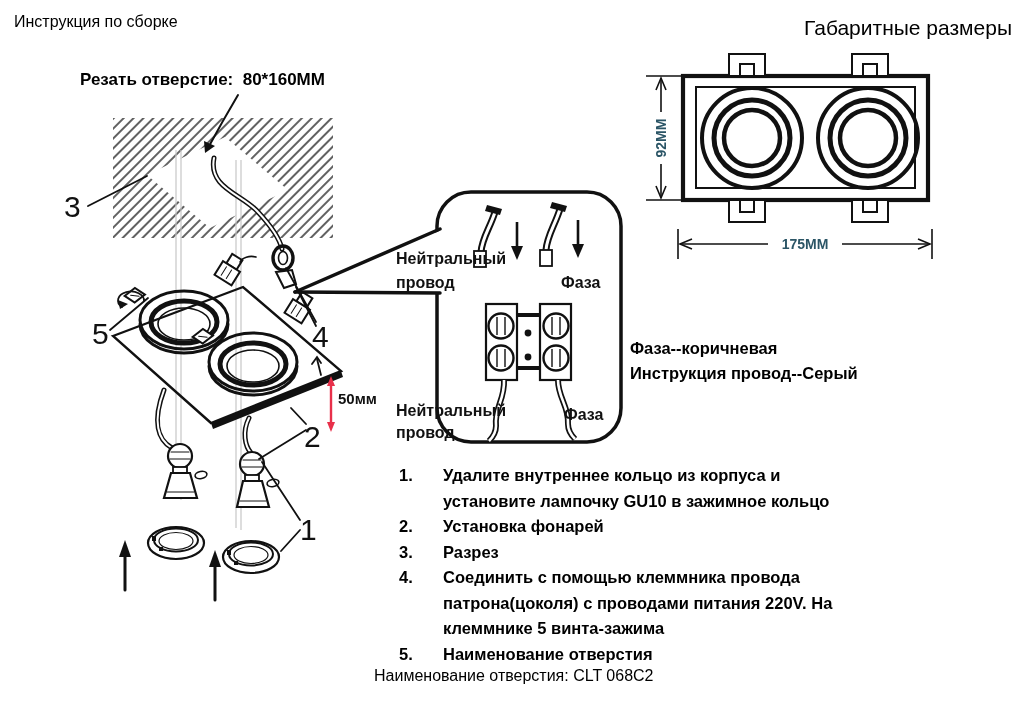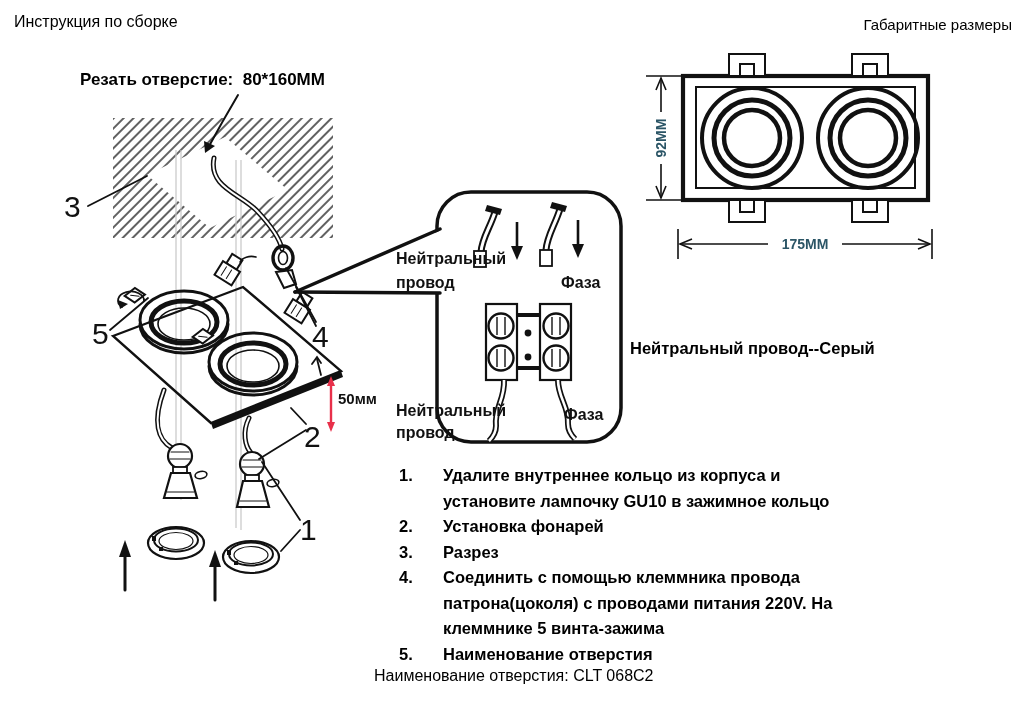--- a/index.html
+++ b/index.html
@@ -1,20 +1,20 @@
 <!DOCTYPE html>
 <html><head>
 <meta charset="utf-8">
 <style>
   html,body{margin:0;padding:0;background:#fff;}
   .page{position:relative;width:1034px;height:713px;background:#fff;overflow:hidden;
         font-family:"Liberation Sans","DejaVu Sans",sans-serif;color:#000;}
   .abs{position:absolute;}
   .hdr-left{left:14px;top:13px;font-size:16px;}
-  .hdr-right{right:22px;top:16px;font-size:15px;margin-left:29px;}
+  .hdr-right{right:22px;top:16px;font-size:21px;margin-left:29px;}
   .cut-label{left:80px;top:70px;font-size:17px;font-weight:bold;white-space:pre;text-align:right;}
   .legend{left:630px;top:336px;font-size:16.5px;font-weight:bold;line-height:25px;}
   .steps{left:399px;top:463px;width:470px;font-size:16.5px;font-weight:bold;line-height:25.5px;}
   .step-row{display:flex;}
   .step-num{width:44px;flex:none;}
   .step-text{flex:1;}
   .article{left:374px;top:667px;font-size:16px;}
   svg.art{position:absolute;left:0;top:0;}
   svg.art text{font-family:"Liberation Sans","DejaVu Sans",sans-serif;}
   .big-num{font-size:30px;fill:#111;}
@@ -289,21 +289,22 @@
     </g>
     <text class="dim-text" x="661" y="138" text-anchor="middle" transform="rotate(-90 661 138)" dominant-baseline="central">92MM</text>
     <text class="dim-text" x="805" y="249" text-anchor="middle">175MM</text>
   </svg>
 
   <div class="abs hdr-left">Инструкция по сборке</div>
   <div class="abs hdr-right">Габаритные размеры</div>
   <div class="abs cut-label">Резать отверстие:  80*160MM</div>
 
   <div class="abs legend">
-    <div>Нейтральный провод--Серый</div>
+    <div>Фаза--коричневая</div>
+    <div>Инструкция провод--Серый</div>
   </div>
 
   <div class="abs steps">
     <div class="step-row">
       <span class="step-num">1.</span>
       <div class="step-text">Удалите внутреннее кольцо из корпуса и установите лампочку GU10 в зажимное кольцо</div>
     </div>
     <div class="step-row">
       <span class="step-num">2.</span>
       <div class="step-text">Установка фонарей</div>

